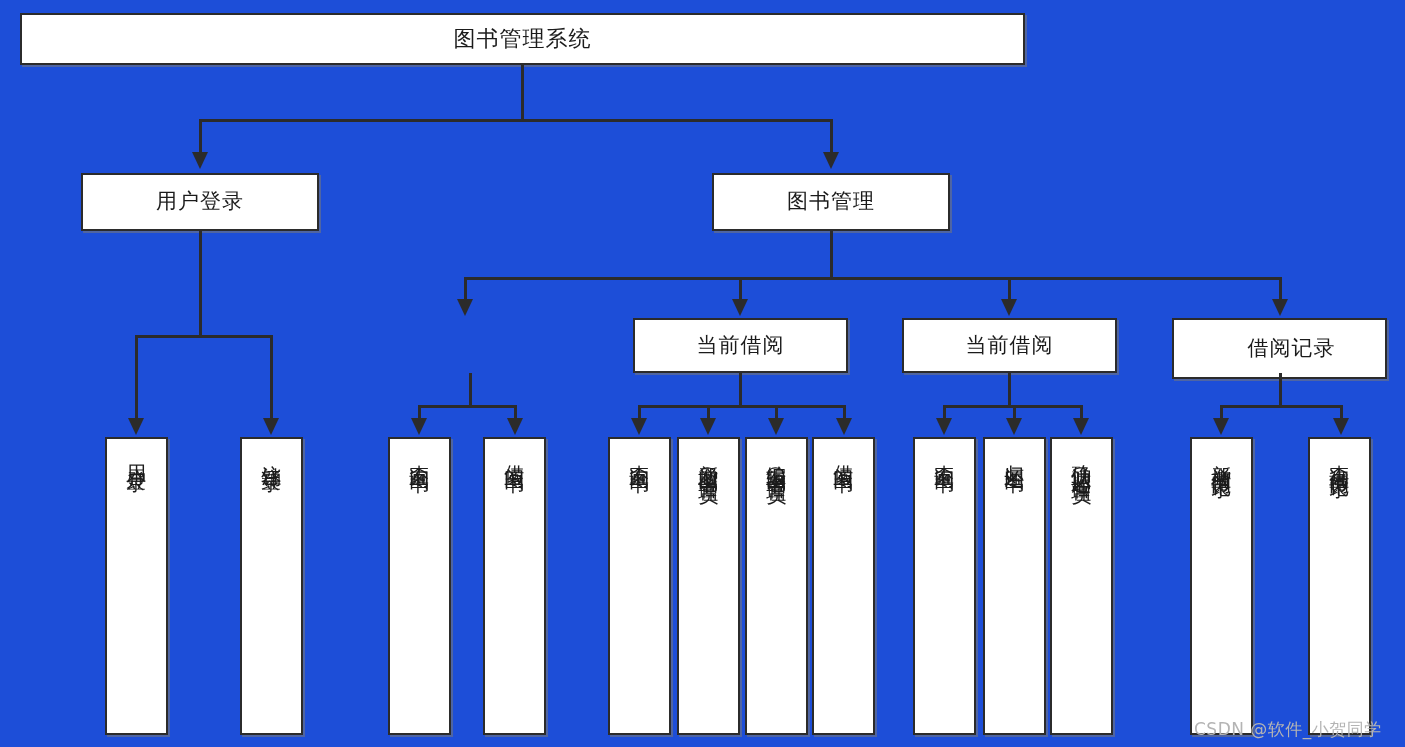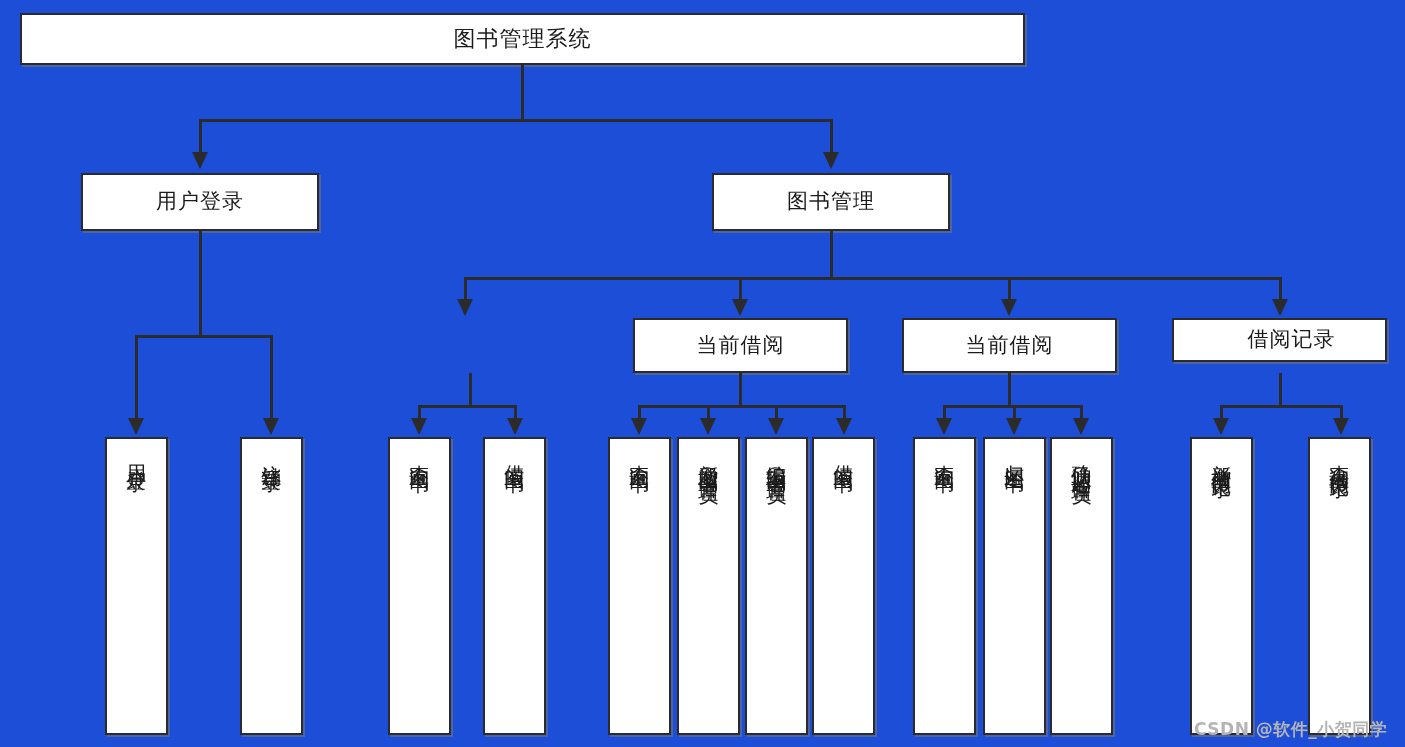--- a/index.html
+++ b/index.html
@@ -69,21 +69,20 @@
     border-right: 8px solid transparent;
     border-top: 17px solid #2b2b2b;
   }
   
   #watermark {
     position: absolute;
     font-size: 17px;
     color: #b4b4b4;
     white-space: nowrap;
     letter-spacing: 0.5px;
-    font-weight: bold;
   }
 </style>
 </head>
 <body>
 
 <div id="canvas">
 
   <div class="node root" style="left:20px; top:13px; width:1005px; height:52px;">
     <span>图书管理系统</span>
   </div>
@@ -120,21 +119,21 @@
   <div class="arrow" style="left:1001px; top:299px;"></div>
   <div class="edge v" style="left:1279px; top:277px; width:2.5px; height:24px;"></div>
   <div class="arrow" style="left:1272px; top:299px;"></div>
 
   <div class="node horiz" style="left:633px; top:318px; width:215px; height:55px;">
     <span>当前借阅</span>
   </div>
   <div class="node horiz" style="left:902px; top:318px; width:215px; height:55px;">
     <span>当前借阅</span>
   </div>
-  <div class="node horiz" style="left:1172px; top:318px; width:215px; height:44px;padding-left:24px;">
+  <div class="node horiz" style="left:1172px; top:318px; width:215px; height:61px;padding-left:24px;">
     <span>借阅记录</span>
   </div>
 
   <div class="edge v" style="left:469px; top:373px; width:2.5px; height:34px;"></div>
   <div class="edge h" style="left:418px; top:405px; width:98px; height:2.5px;"></div>
   <div class="edge v" style="left:418px; top:405px; width:2.5px; height:14px;"></div>
   <div class="arrow" style="left:411px; top:418px;"></div>
   <div class="edge v" style="left:514px; top:405px; width:2.5px; height:14px;"></div>
   <div class="arrow" style="left:507px; top:418px;"></div>
 

